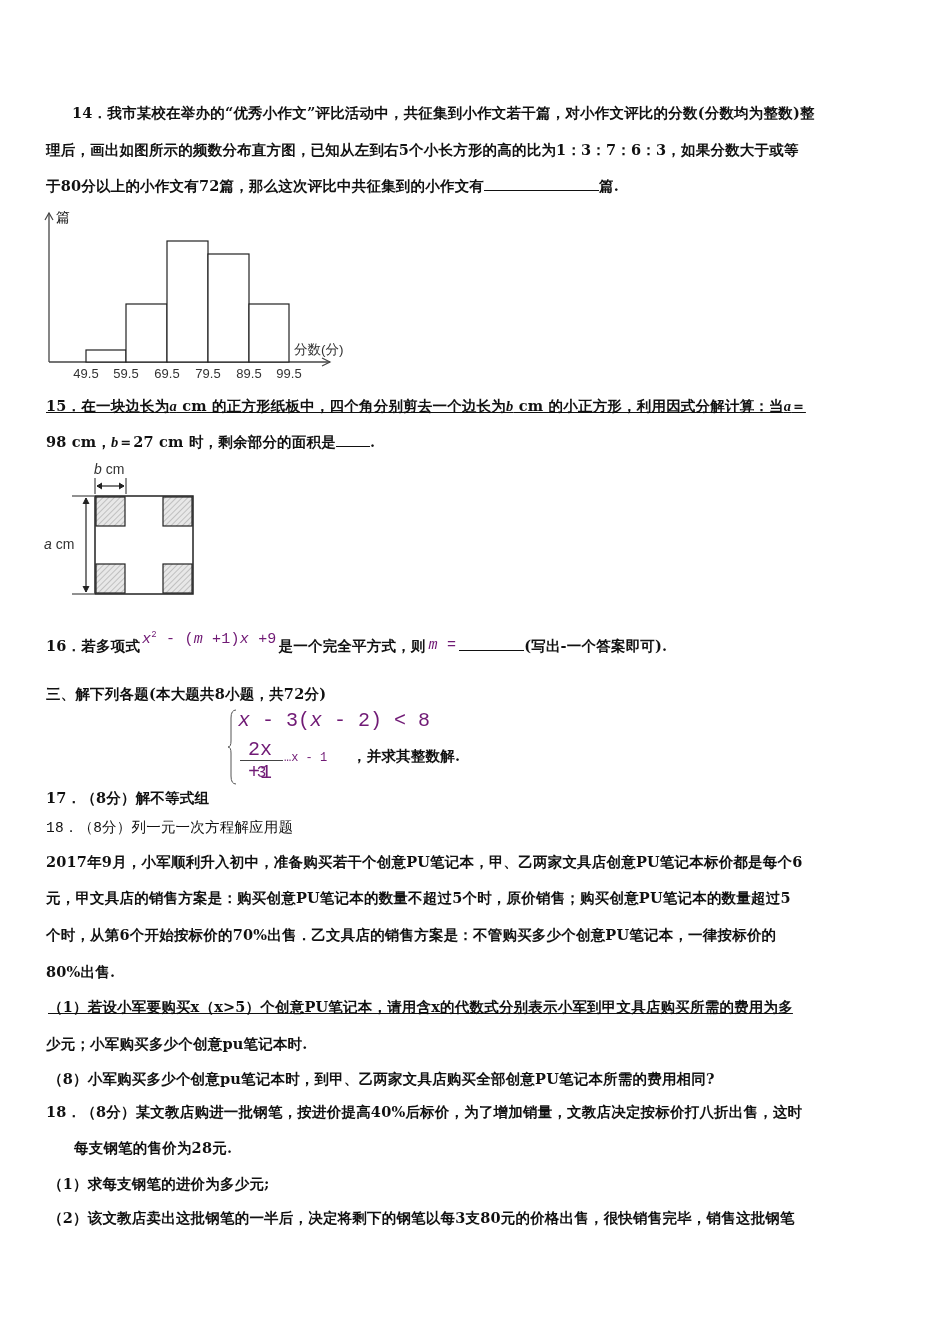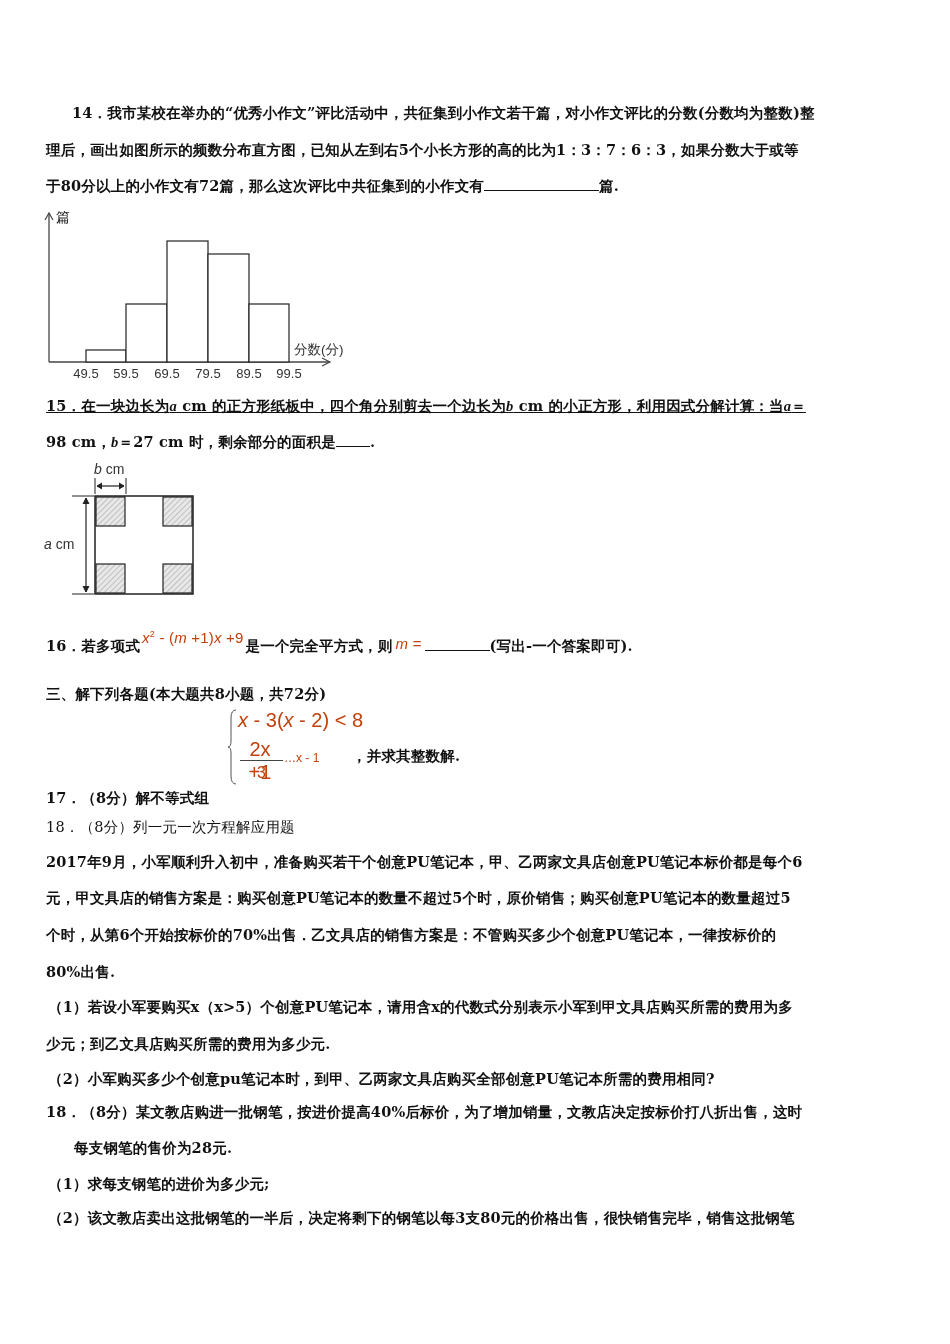--- a/index.html
+++ b/index.html
@@ -1,21 +1,21 @@
 <!DOCTYPE html>
 <html><head>
 <meta charset="utf-8">
 <style>
   html, body { margin:0; padding:0; background:#ffffff; }
   body { width:950px; height:1344px; position:relative; overflow:hidden;
          font-family:"DejaVu Serif","Liberation Serif",serif; color:#111; }
   .line { position:absolute; left:46px; font-size:14.5px; font-weight:bold; white-space:nowrap; letter-spacing:0.2px; }
   .it { font-style:italic; font-family:"Liberation Serif",serif; font-weight:bold; }
   .blank { display:inline-block; border-bottom:1px solid #111; vertical-align:baseline; height:12px; }
-  .math { font-family:Liberation Sans, sans-serif; font-weight:normal; color:#c2410c; }
+  .math { font-family:Liberation Mono, monospace; font-weight:normal; color:#701a75; }
   .mathit { font-style:italic; }
   svg text { font-family:"Liberation Sans",sans-serif; }
 </style>
 </head>
 <body>
 
 <div class="line" style="top:104px;margin-left:26px;">14．我市某校在举办的“优秀小作文”评比活动中，共征集到小作文若干篇，对小作文评比的分数(分数均为整数)整</div>
 <div class="line" style="top:141px;">理后，画出如图所示的频数分布直方图，已知从左到右5个小长方形的高的比为1：3：7：6：3，如果分数大于或等</div>
 <div class="line" style="top:177px;">
   <span>于80分以上的小作文有72篇，那么这次评比中共征集到的小作文有</span><span class="blank" style="width:115px;"></span><span>篇.</span>
@@ -92,25 +92,25 @@
       <path d="M8,2 Q3,2 3,10 L3,33 Q3,39 0,39 Q3,39 3,45 L3,68 Q3,76 8,76" fill="none" stroke="#555" stroke-width="1"></path>
     </svg>
 </div>
 <div class="math" style="position:absolute; left:238px; top:709px; font-size:20px;"><span class="mathit">x</span> - 3(<span class="mathit">x</span> - 2) &lt; 8</div>
 <div class="math" style="position:absolute; left:240px; top:738px; font-size:20px; text-align:center; width:40px;">2x +1</div>
 <div style="position:absolute; left:240px; top:760px; width:43px; border-top:1px solid #444;"></div>
 <div class="math" style="position:absolute; left:240px; top:764px; font-size:16px; text-align:center; width:43px;">3</div>
 <div class="math" style="position:absolute; left:284px; top:751px; font-size:12px;">…x - 1</div>
 <div class="line" style="left:352px; top:747px;">，并求其整数解.</div>
 
-<div class="line" style="top:818px; font-weight:normal;">18．（8分）列一元一次方程解应用题</div>
+<div class="line" style="top:818px; font-weight:normal;font-family:Liberation Mono, monospace;">18．（8分）列一元一次方程解应用题</div>
 <div class="line" style="top:853px;">2017年9月，小军顺利升入初中，准备购买若干个创意PU笔记本，甲、乙两家文具店创意PU笔记本标价都是每个6</div>
 <div class="line" style="top:889px;">元，甲文具店的销售方案是：购买创意PU笔记本的数量不超过5个时，原价销售；购买创意PU笔记本的数量超过5</div>
 <div class="line" style="top:926px;">个时，从第6个开始按标价的70%出售．乙文具店的销售方案是：不管购买多少个创意PU笔记本，一律按标价的</div>
 <div class="line" style="top:963px;">80%出售.</div>
-<div class="line" style="top:998px; left:48px;">（1）若设小军要购买x（x&gt;5）个创意PU笔记本，请用含x的代数式分别表示小军到甲文具店购买所需的费用为多</div>
-<div class="line" style="top:1035px;">少元；到乙文具店购买所需的费用为多少元.</div>
-<div class="line" style="top:1070px; left:48px;">（2）小军购买多少个创意pu笔记本时，到甲、乙两家文具店购买全部创意PU笔记本所需的费用相同?</div>
+<div class="line" style="top:998px; left:48px;text-decoration:underline;">（1）若设小军要购买x（x&gt;5）个创意PU笔记本，请用含x的代数式分别表示小军到甲文具店购买所需的费用为多</div>
+<div class="line" style="top:1035px;">少元；小军购买多少个创意pu笔记本时.</div>
+<div class="line" style="top:1070px; left:48px;">（8）小军购买多少个创意pu笔记本时，到甲、乙两家文具店购买全部创意PU笔记本所需的费用相同?</div>
 
 <div class="line" style="top:1103px;">18．（8分）某文教店购进一批钢笔，按进价提高40%后标价，为了增加销量，文教店决定按标价打八折出售，这时</div>
 <div class="line" style="top:1139px;margin-left:28px;">每支钢笔的售价为28元.</div>
 <div class="line" style="top:1175px; left:48px;">（1）求每支钢笔的进价为多少元;</div>
 <div class="line" style="top:1209px; left:48px;">（2）该文教店卖出这批钢笔的一半后，决定将剩下的钢笔以每3支80元的价格出售，很快销售完毕，销售这批钢笔</div>
 
 </body></html>

